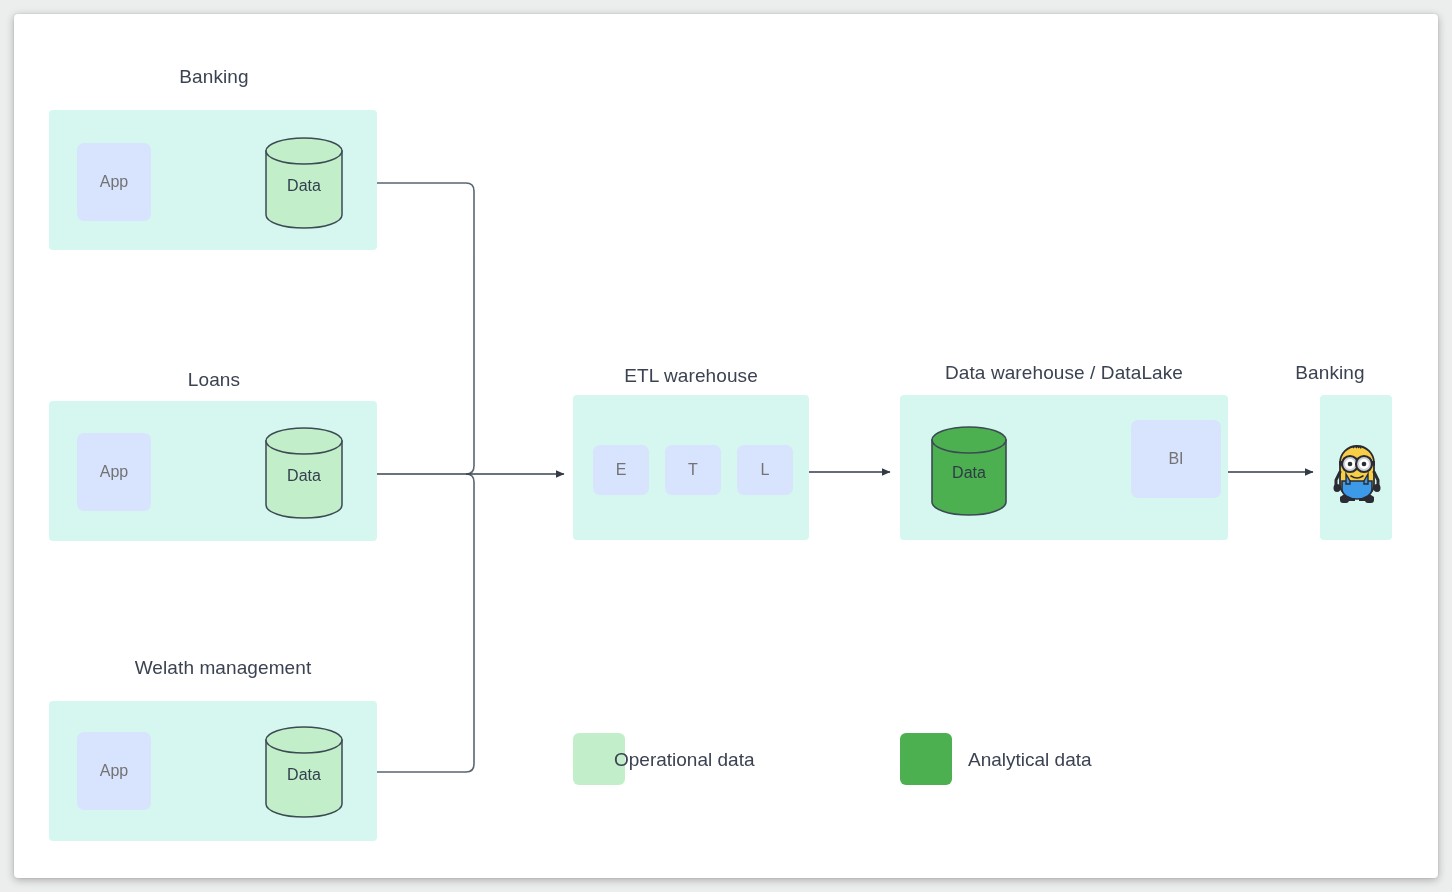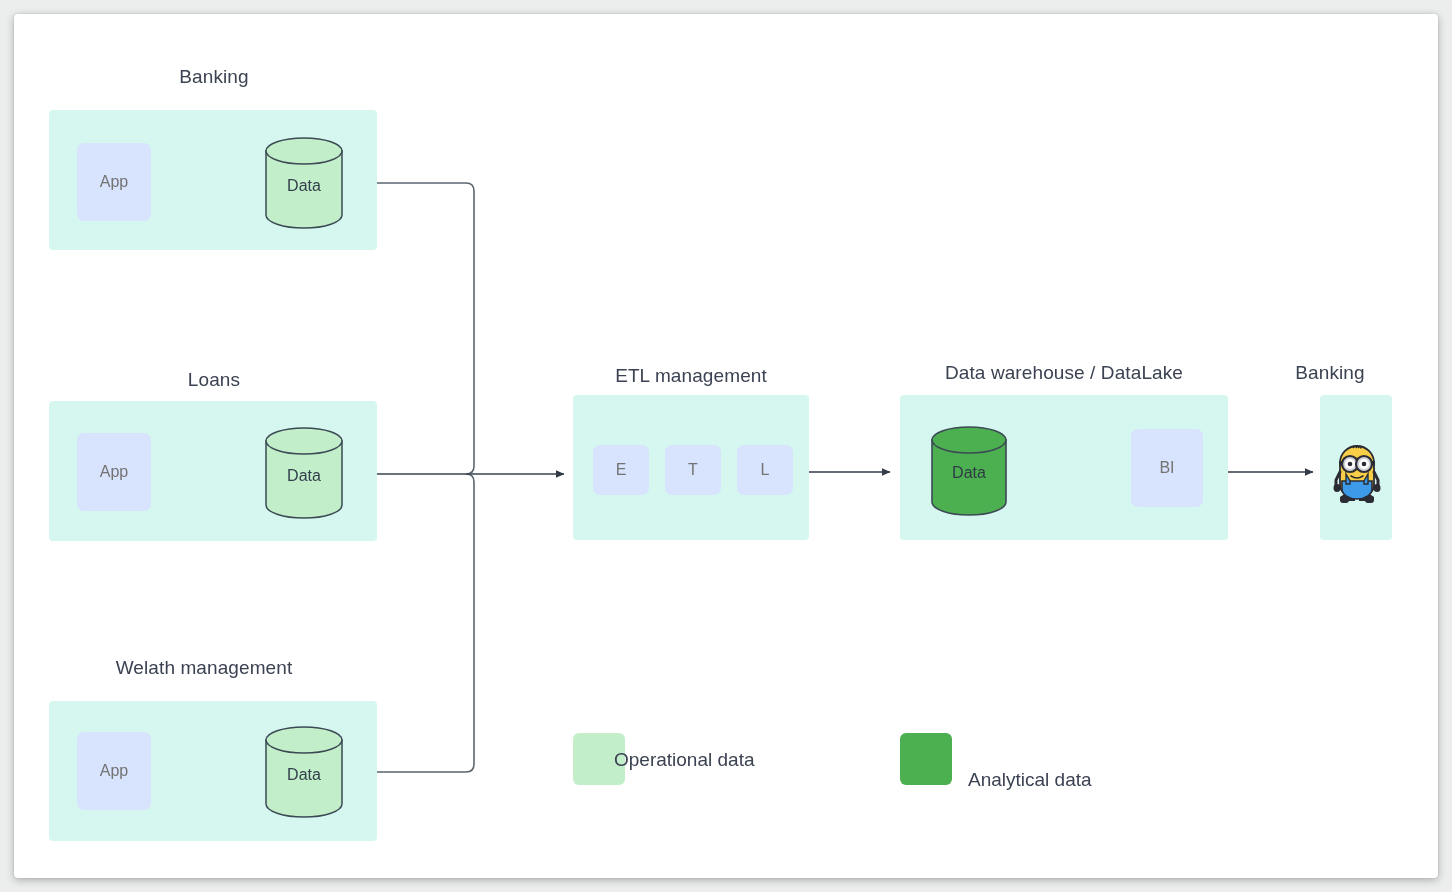--- a/index.html
+++ b/index.html
@@ -153,37 +153,37 @@
   </div>
 
   <div class="cyl" style="left:250px; top:413px; width:80px; height:92px;">
     <svg width="80" height="92" viewBox="0 0 80 92">
       <path d="M2,14 L2,78 A38,13 0 0 0 78,78 L78,14 Z" fill="#c3eeca" stroke="#3b4a54" stroke-width="1.5"></path>
       <ellipse cx="40" cy="14" rx="38" ry="13" fill="#c3eeca" stroke="#3b4a54" stroke-width="1.5"></ellipse>
     </svg>
     <div class="cyl-label" style="top:40px;">Data</div>
   </div>
 
-  <div class="group-title" style="left:25px; top:643px; width:330px;">Welath management</div>
+  <div class="group-title" style="left:44px; top:643px; width:330px;">Welath management</div>
 
   <div class="panel" style="left:35px; top:687px; width:328px; height:140px;"></div>
 
   <div class="bluebox" style="left:63px; top:718px; width:74px; height:78px;">
     <span>App</span>
   </div>
 
   <div class="cyl" style="left:250px; top:712px; width:80px; height:92px;">
     <svg width="80" height="92" viewBox="0 0 80 92">
       <path d="M2,14 L2,78 A38,13 0 0 0 78,78 L78,14 Z" fill="#c3eeca" stroke="#3b4a54" stroke-width="1.5"></path>
       <ellipse cx="40" cy="14" rx="38" ry="13" fill="#c3eeca" stroke="#3b4a54" stroke-width="1.5"></ellipse>
     </svg>
     <div class="cyl-label" style="top:40px;">Data</div>
   </div>
 
-  <div class="group-title" style="left:559px; top:351px; width:236px;">ETL management</div>
+  <div class="group-title" style="left:559px; top:351px; width:236px;">ETL warehouse</div>
 
   <div class="panel" style="left:559px; top:381px; width:236px; height:145px;"></div>
 
   <div class="bluebox" style="left:579px; top:431px; width:56px; height:50px;">
     <span>E</span>
   </div>
   <div class="bluebox" style="left:651px; top:431px; width:56px; height:50px;">
     <span>T</span>
   </div>
   <div class="bluebox" style="left:723px; top:431px; width:56px; height:50px;">
@@ -195,21 +195,21 @@
   <div class="panel" style="left:886px; top:381px; width:328px; height:145px;"></div>
 
   <div class="cyl" style="left:916px; top:412px; width:78px; height:90px;">
     <svg width="78" height="90" viewBox="0 0 78 90">
       <path d="M2,14 L2,76 A37,13 0 0 0 76,76 L76,14 Z" fill="#4caf50" stroke="#3b4a54" stroke-width="1.6"></path>
       <ellipse cx="39" cy="14" rx="37" ry="13" fill="#4caf50" stroke="#3b4a54" stroke-width="1.6"></ellipse>
     </svg>
     <div class="cyl-label" style="top:38px; color:#2f3b45;">Data</div>
   </div>
 
-  <div class="bluebox" style="left:1117px; top:415px; width:72px; height:78px;">
+  <div class="bluebox" style="left:1117px; top:406px; width:90px; height:78px;">
     <span>BI</span>
   </div>
 
   <div class="group-title" style="left:1242px; top:348px; width:148px;">Banking</div>
 
   <div class="panel" style="left:1306px; top:381px; width:72px; height:145px;"></div>
 
   <div class="minion" style="left:1319px; top:430px; width:48px; height:62px;">
     <svg width="48" height="62" viewBox="0 0 48 62">
 
@@ -242,15 +242,15 @@
       <path d="M25,4 Q27,1.5 28,4.5" fill="none" stroke="#2b2b33" stroke-width="1.4"></path>
 
       <path d="M18,32 Q24,36 30,32" fill="none" stroke="#2b2b33" stroke-width="1.6" stroke-linecap="round"></path>
     </svg>
   </div>
 
   <div class="legend-swatch" style="left:559px; top:719px; background:#c3eeca;"></div>
   <div class="legend-label" style="left:600px; top:735px;">Operational data</div>
 
   <div class="legend-swatch" style="left:886px; top:719px; background:#4caf50;"></div>
-  <div class="legend-label" style="left:954px; top:735px;margin-top:20px;">Analytical data</div>
+  <div class="legend-label" style="left:954px; top:735px;">Analytical data</div>
 
 </div>
 
 </body></html>

